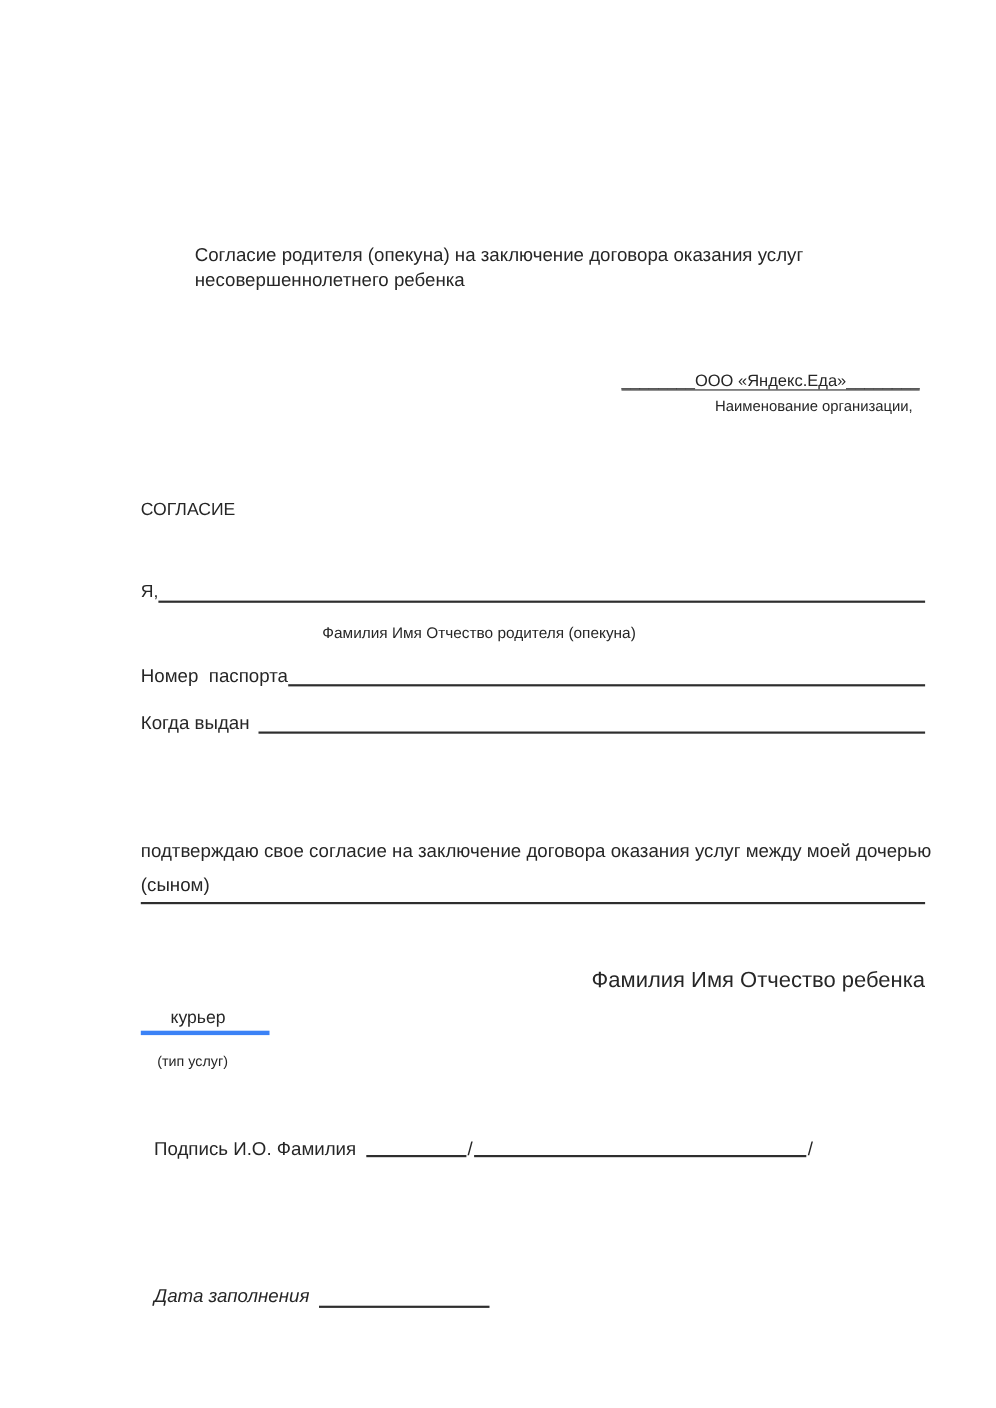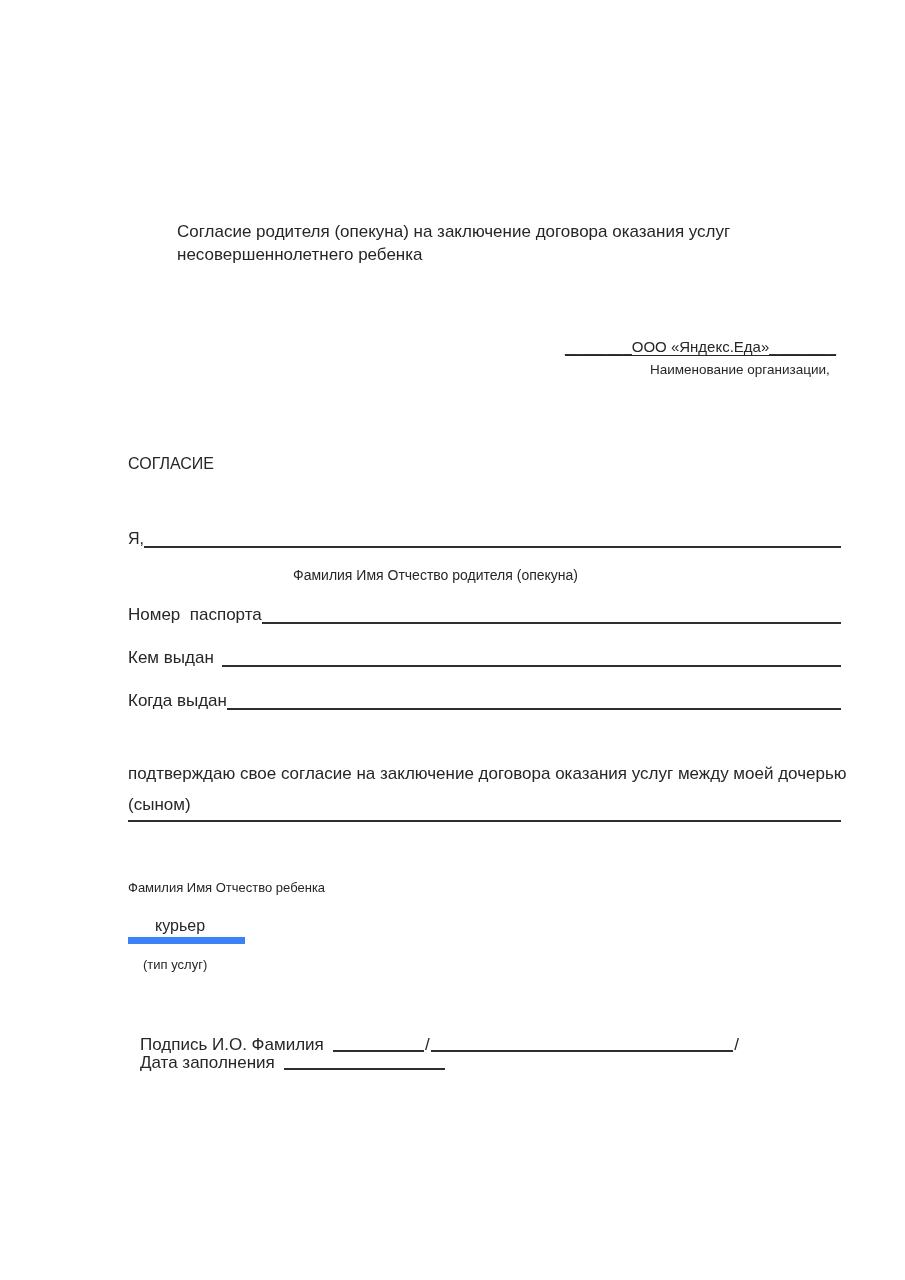--- a/index.html
+++ b/index.html
@@ -65,49 +65,49 @@
     font-size: 17px; line-height: 31px;
   }
 
   .child-line {
     left: 128px; top: 820px; width: 713px;
     border-bottom: 2px solid #2e2e2e;
     height: 0;
   }
   .child-caption {
     left: 128px; top: 880px; width: 713px;
-    text-align: left;
-    font-size: 13px;
+    text-align: right;
+    font-size: 20px;
   }
 
   .service-value {
     left: 128px; top: 917px;
     font-size: 16px;
     display: inline-block;
-    border-bottom: 7px solid #3b82f6;
+    border-bottom: 4px solid #3b82f6;
     padding: 0 40px 2px 27px;
   }
   .service-caption {
     left: 143px; top: 957px;
     font-size: 13px;
   }
 
   .signature-row {
     left: 140px; top: 1034px; width: 600px;
     display: flex; 
     font-size: 17px; line-height: 22px;
   }
   .sig-line-1 { width: 94px; margin-left: 9px; border-bottom: 2px solid #2e2e2e; margin-bottom: 1px; height: 18px; }
   .sig-line-2 { width: 312px; border-bottom: 2px solid #2e2e2e; margin-bottom: 1px; height: 18px; }
   .sig-slash { padding: 0 1px; }
 
   .date-row {
-    left: 140px; top: 1052px; width: 305px;
-    display: flex; align-items: flex-start;
-    font-size: 17px; line-height: 22px;
+    left: 140px; top: 1168px; width: 305px;
+    display: flex; align-items: flex-end;
+    font-size: 17px; line-height: 22px; font-style: italic;
   }
   .date-fill { flex: 1; margin-left: 9px; border-bottom: 2px solid #2e2e2e; margin-bottom: 1px; height: 18px; }
 </style>
 </head>
 <body>
 
 <div>
 
   <div class="abs doc-title">Согласие родителя (опекуна) на заключение договора оказания услуг несовершеннолетнего ребенка</div>
 
@@ -120,24 +120,20 @@
   <div class="abs row ya-row">
     <span class="row-label">Я,</span>
     <span class="fill"></span>
   </div>
 
   <div class="abs parent-caption">Фамилия Имя Отчество родителя (опекуна)</div>
 
   <div class="abs fields">
     <div class="row field-row">
       <span class="row-label">Номер  паспорта</span>
-      <span class="fill"></span>
-    </div>
-    <div class="row field-row">
-      <span class="row-label">Кем выдан</span>
       <span class="fill"></span>
     </div>
     <div class="row field-row">
       <span class="row-label">Когда выдан</span>
       <span class="fill"></span>
     </div>
   </div>
 
   <div class="abs confirmation">подтверждаю свое согласие на заключение договора оказания услуг между моей дочерью (сыном)</div>
 

